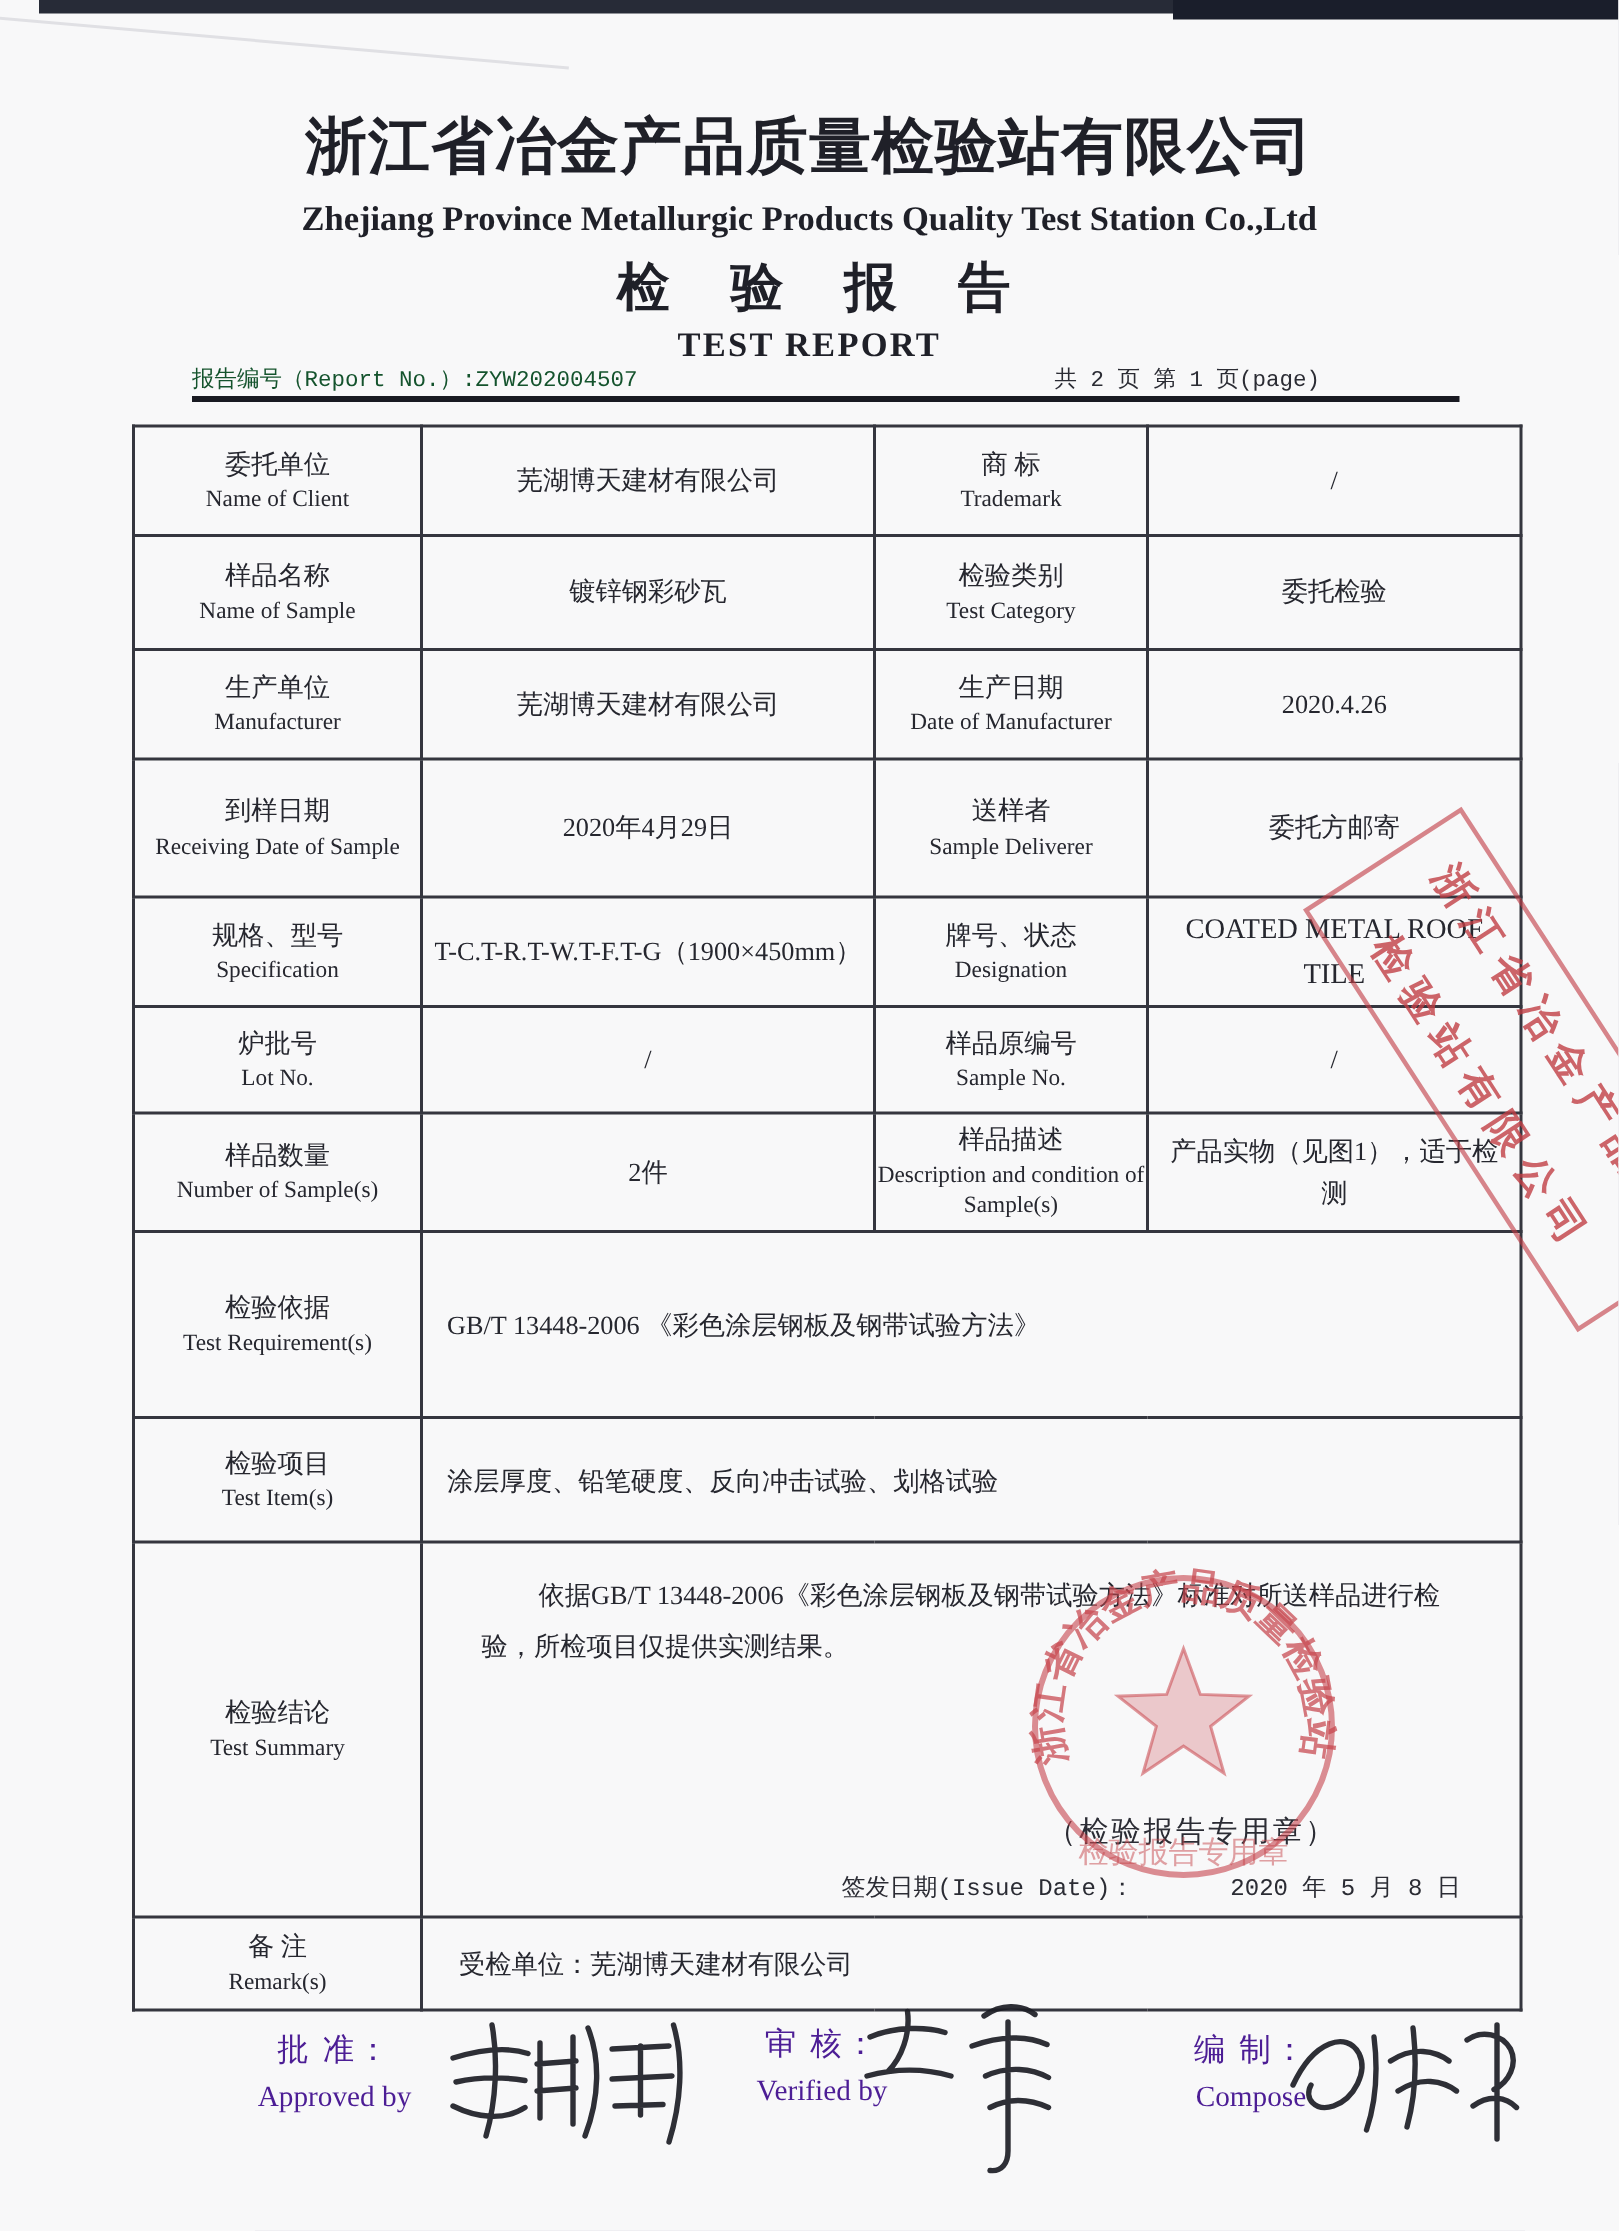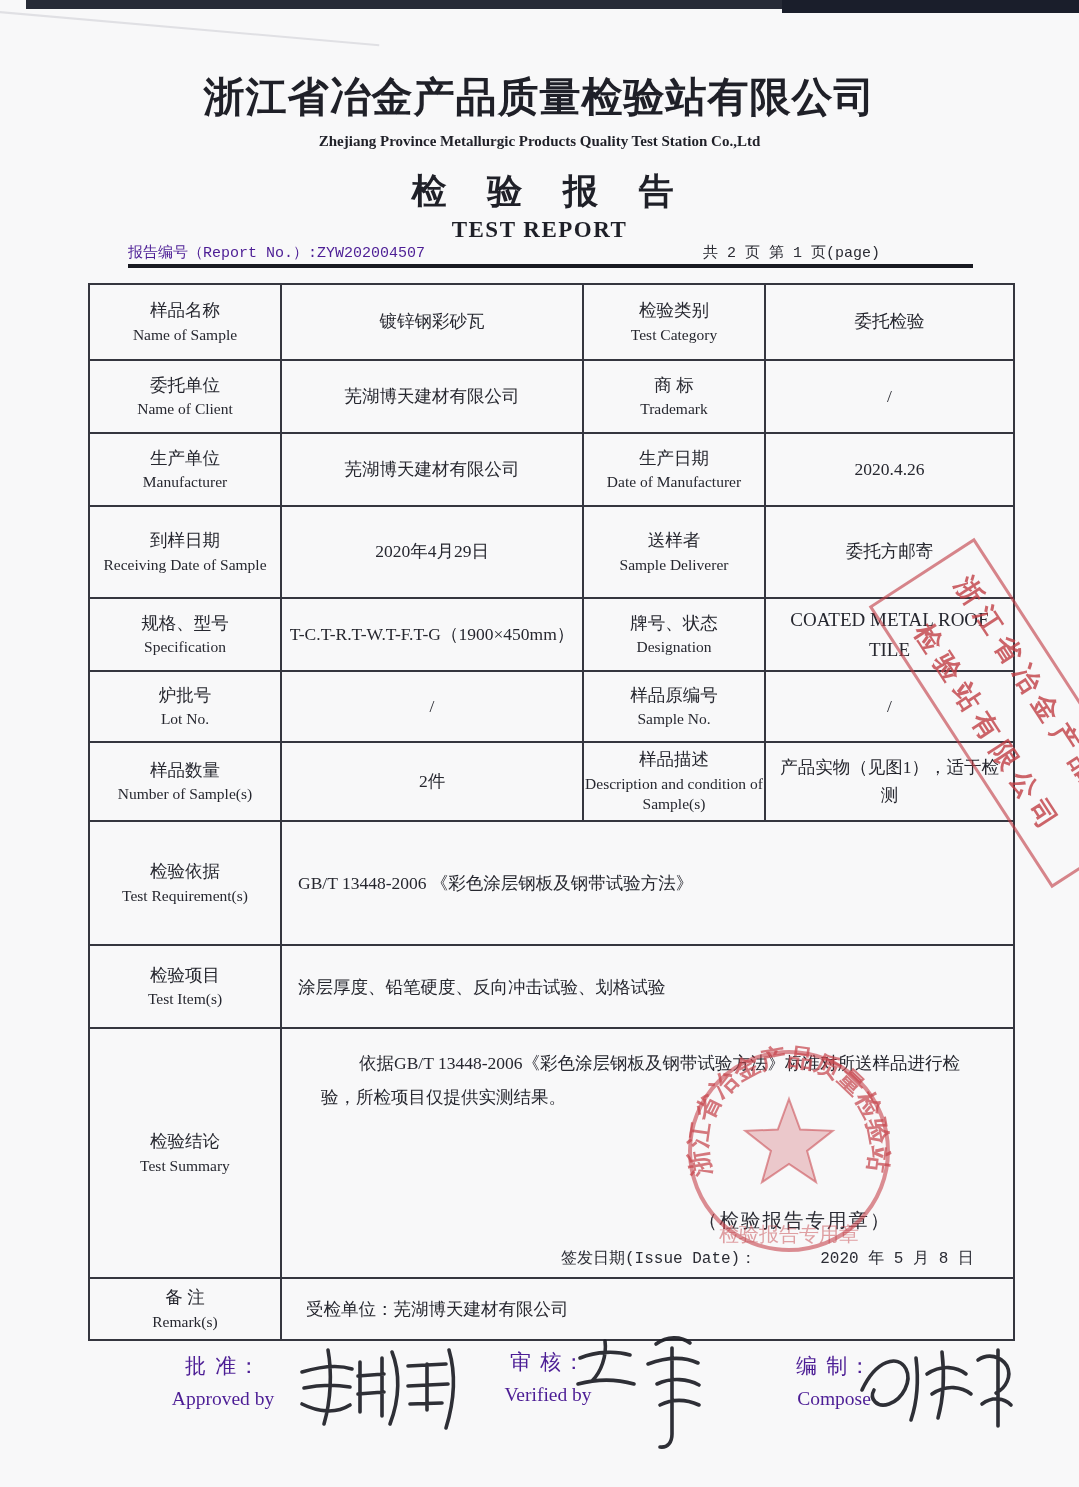--- a/index.html
+++ b/index.html
@@ -6,27 +6,27 @@
   .page{position:relative;width:1079px;height:1487px;background:#f8f8f9;overflow:hidden;
         font-family:"Liberation Serif","DejaVu Serif",serif;color:#26272f;}
   
   .scan-band-a{position:absolute;top:0;left:26px;width:756px;height:9px;background:#272b37;}
   .scan-band-b{position:absolute;top:0;left:782px;width:297px;height:13px;background:#1a1e2b;}
   .paper-edge{position:absolute;top:26px;left:-40px;width:420px;height:2px;background:#e0e0e4;transform:rotate(5deg);}
   
   .company-cn{position:absolute;top:70px;left:0;width:100%;text-align:center;
               font-size:41px;font-weight:bold;letter-spacing:1px;color:#1f2028;}
   .company-en{position:absolute;top:133px;left:0;width:100%;text-align:center;
-              font-size:15px;font-weight:bold;color:#1f2028;}
+              font-size:23px;font-weight:bold;color:#1f2028;}
   .title-cn{position:absolute;top:168px;left:11px;width:100%;text-align:center;
             font-size:35px;font-weight:bold;letter-spacing:16px;color:#1f2028;}
   .title-en{position:absolute;top:217px;left:0;width:100%;text-align:center;
             font-size:23px;font-weight:bold;letter-spacing:1.5px;color:#1f2028;}
   .mono{font-family:"Liberation Mono","DejaVu Sans Mono",monospace;}
-  .report-no{position:absolute;top:243px;left:128px;font-size:15px;color:#4c1d95;}
+  .report-no{position:absolute;top:243px;left:128px;font-size:15px;color:#14532d;}
   .page-no{position:absolute;top:243px;left:703px;font-size:15px;color:#2b2c34;}
   .rule{position:absolute;top:264px;left:128px;width:845px;height:4px;background:#191a22;}
   
   table.main{position:absolute;top:283px;left:88px;width:925px;border-collapse:collapse;table-layout:fixed;}
   table.main td{border:2px solid #35363f;overflow:hidden;}
   .lbl{text-align:center;vertical-align:middle;line-height:1.3;}
   .lbl .cn{font-size:17.5px;}
   .lbl .en{font-size:15.5px;margin-top:3px;}
   .val{text-align:center;vertical-align:middle;font-size:17.5px;line-height:1.55;padding:0 6px;}
   .wide{text-align:left;vertical-align:middle;font-size:17.5px;padding-left:16px;}
@@ -66,43 +66,43 @@
   <div class="rule"></div>
 
   <table class="main">
     <colgroup>
         <col style="width:192px">
         <col style="width:302px">
         <col style="width:182px">
         <col style="width:249px">
       </colgroup>
     <tbody>
-        <tr style="height:76px">
+        <tr style="height:73px">
+      <td class="lbl">
+        <div class="cn">委托单位</div>
+        <div class="en">Name of Client</div>
+          </td>
+      <td class="val">芜湖博天建材有限公司</td>
+      <td class="lbl">
+        <div class="cn">商  标</div>
+        <div class="en">Trademark</div>
+          </td>
+      <td class="val">/</td>
+    </tr>
+    <tr style="height:76px">
       <td class="lbl">
         <div class="cn">样品名称</div>
         <div class="en">Name of Sample</div>
           </td>
       <td class="val">镀锌钢彩砂瓦</td>
       <td class="lbl">
         <div class="cn">检验类别</div>
         <div class="en">Test Category</div>
           </td>
       <td class="val">委托检验</td>
-    </tr>
-    <tr style="height:73px">
-      <td class="lbl">
-        <div class="cn">委托单位</div>
-        <div class="en">Name of Client</div>
-          </td>
-      <td class="val">芜湖博天建材有限公司</td>
-      <td class="lbl">
-        <div class="cn">商  标</div>
-        <div class="en">Trademark</div>
-          </td>
-      <td class="val">/</td>
     </tr>
     <tr style="height:73px">
       <td class="lbl">
         <div class="cn">生产单位</div>
         <div class="en">Manufacturer</div>
           </td>
       <td class="val">芜湖博天建材有限公司</td>
       <td class="lbl">
         <div class="cn">生产日期</div>
         <div class="en">Date of Manufacturer</div>

